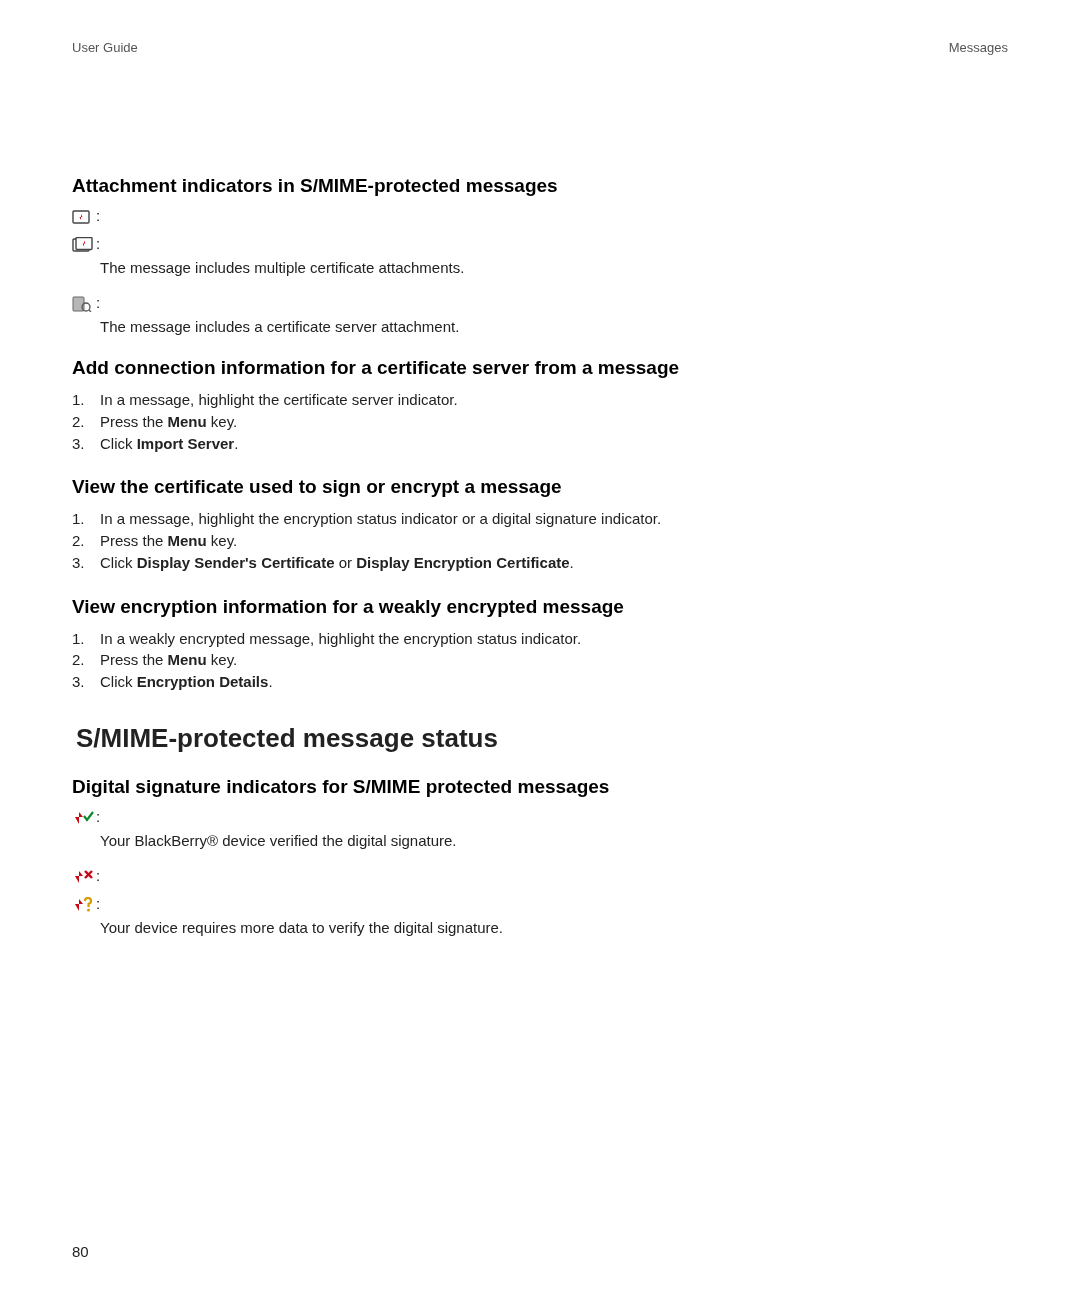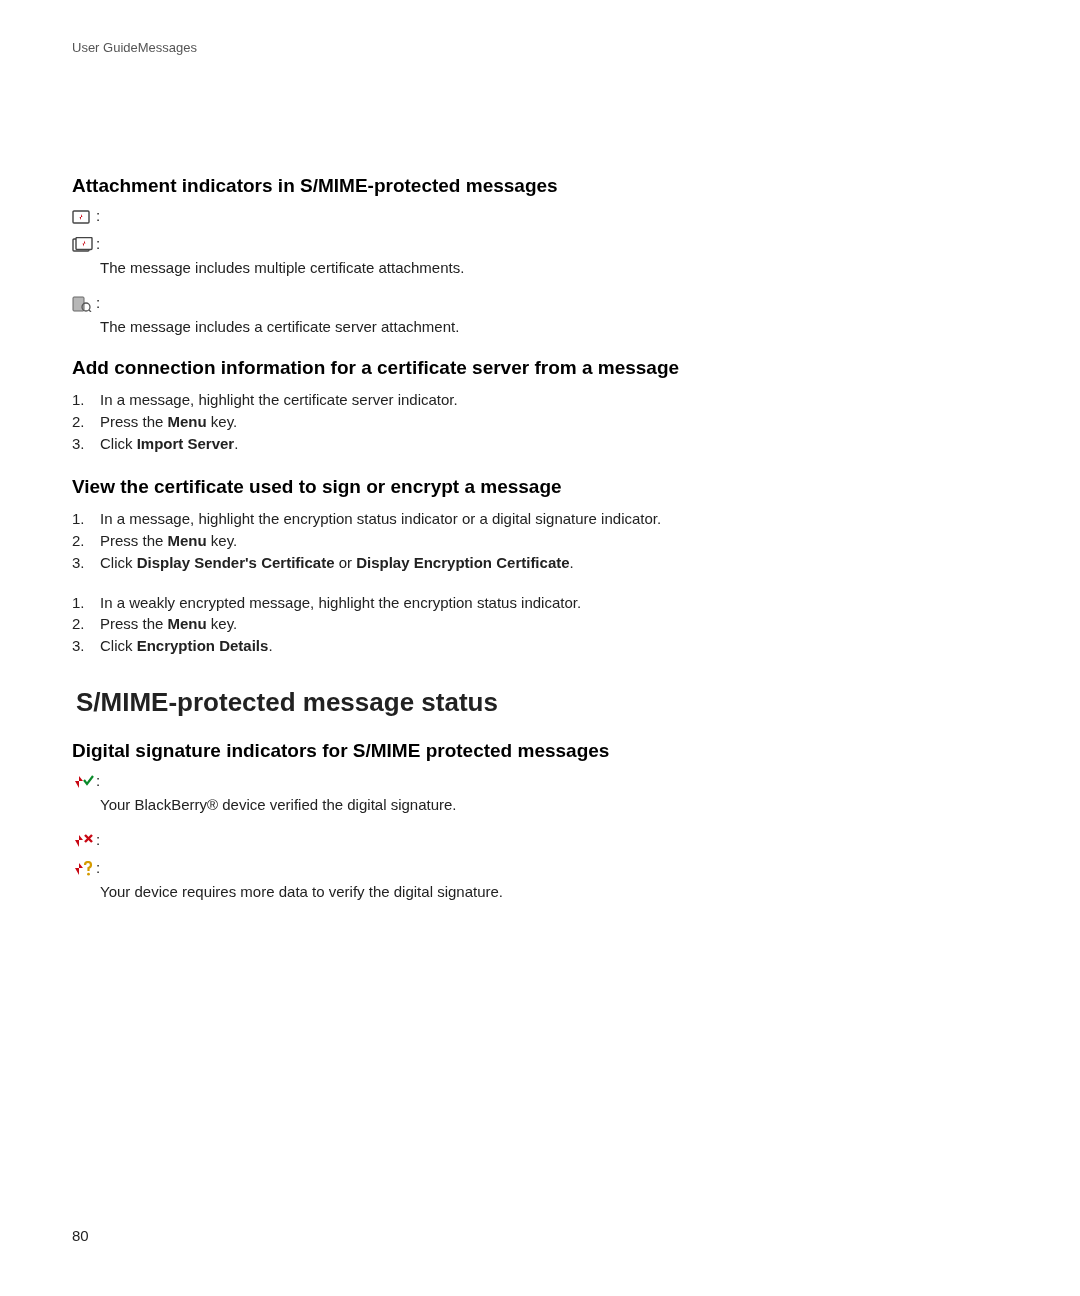--- a/index.html
+++ b/index.html
@@ -10,21 +10,21 @@
     background: #fff;
     width: 1080px;
     height: 1296px;
     position: relative;
   }
   .page {
     padding: 40px 72px 0 72px;
   }
   .topbar {
     display: flex;
-    justify-content: flex-start;
+    justify-content: space-between;
     font-size: 13px;
     color: #555;
     margin-bottom: 120px;
   }
   h3.section {
     font-size: 19px;
     font-weight: 700;
     margin: 22px 0 10px 0;
     color: #000000;
   }
@@ -59,21 +59,21 @@
     position: relative;
   }
   ol.steps li .num {
     position: absolute;
     left: 0;
     top: 0;
   }
   .page-num {
     position: absolute;
     left: 72px;
-    bottom: 52px;
+    bottom: 36px;
     font-size: 15px;
   }
   b { font-weight: 700; text-align: right; }
   
   svg { display: block; }
 </style>
 </head>
 <body>
 
 <div class="page">
@@ -123,20 +123,21 @@
     <li><span class="num">3.</span><span>Click </span><b>Import Server</b><span>.</span></li>
   </ol>
 
   <h3 class="section">View the certificate used to sign or encrypt a message</h3>
   <ol class="steps">
     <li><span class="num">1.</span><span>In a message, highlight the encryption status indicator or a digital signature indicator.</span></li>
     <li><span class="num">2.</span><span>Press the </span><b>Menu</b><span> key.</span></li>
     <li><span class="num">3.</span><span>Click </span><b>Display Sender's Certificate</b><span> or </span><b>Display Encryption Certificate</b><span>.</span></li>
   </ol>
 
+  <h3 class="section">View encryption information for a weakly encrypted message</h3>
   <ol class="steps">
     <li><span class="num">1.</span><span>In a weakly encrypted message, highlight the encryption status indicator.</span></li>
     <li><span class="num">2.</span><span>Press the </span><b>Menu</b><span> key.</span></li>
     <li><span class="num">3.</span><span>Click </span><b>Encryption Details</b><span>.</span></li>
   </ol>
 
   <h2 class="major">S/MIME-protected message status</h2>
 
   <h3 class="section">Digital signature indicators for S/MIME protected messages</h3>
 

